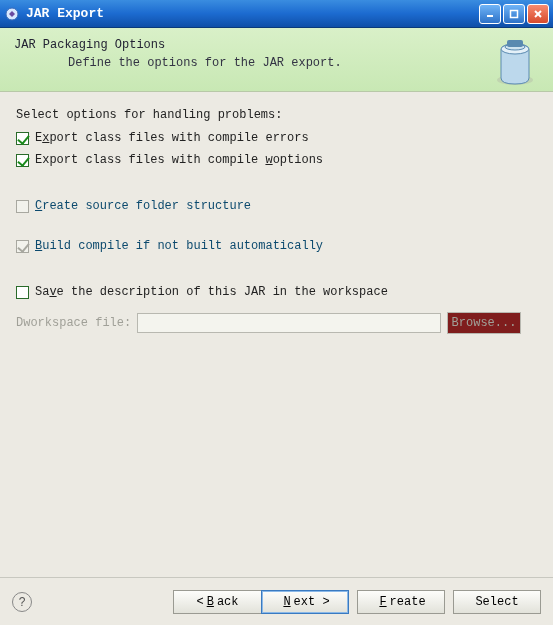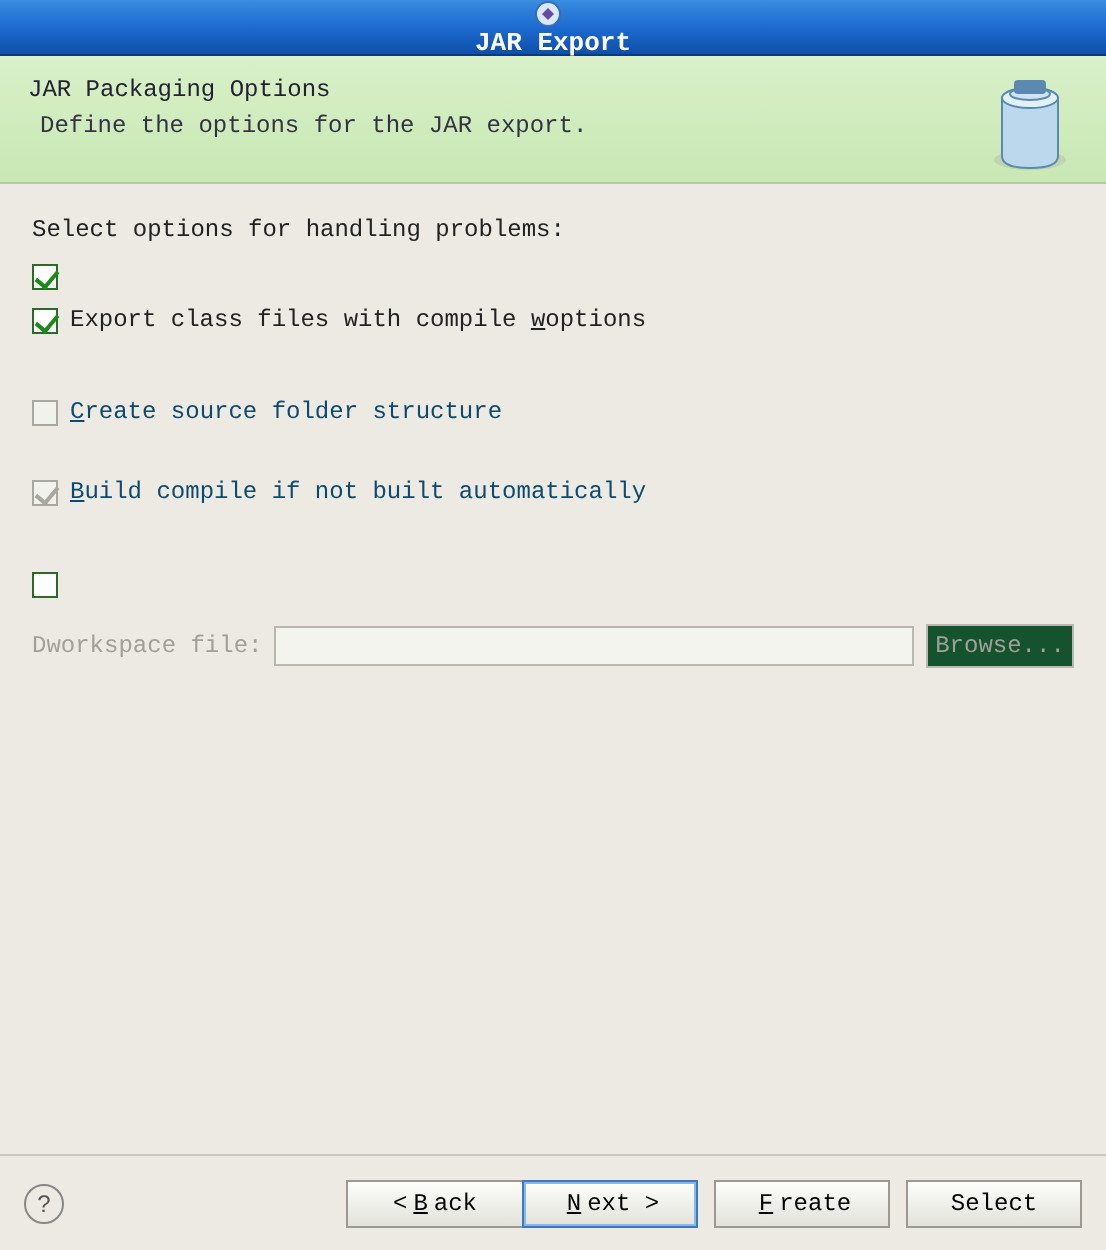--- a/index.html
+++ b/index.html
@@ -13,21 +13,20 @@
   }
   
   .titlebar {
     height: 28px;
     background: linear-gradient(to bottom, #3a8de0 0%, #1c6bd0 50%, #0f4fa8 100%);
     display: flex;
     align-items: center;
     padding: 0 4px;
     color: #fff;
     border-bottom: 1px solid #0a3a7a;
-    flex-direction: column;
   }
   .titlebar .app-icon {
     width: 16px; height: 16px;
     margin-right: 6px;
     display:flex; align-items:center; justify-content:center;
   }
   .titlebar .title-text {
     font-family: "Courier New", monospace;
     font-size: 13px;
     font-weight: bold;
@@ -57,31 +56,32 @@
   .header-title {
     font-weight: normal;
     color: #223;
     font-size: 12px;
     margin-bottom: 4px;
   }
   .header-subtitle {
     color: #334;
     font-size: 12px;
     padding-left: 6px;
+    margin-left: 48px;
   }
   .header-icon {
     position: absolute;
     right: 14px; top: 8px;
     width: 48px; height: 52px;
   }
 
   
   .body-pane {
     background: #eceae3;
-    padding: 16px 16px 0 16px;
+    padding: 16px 32px 0 16px;
     height: calc(625px - 28px - 64px - 48px);
     position: relative;
   }
   .group-label {
     color: #222;
     margin-bottom: 6px;
   }
   .check-row {
     display: flex;
     align-items: center;
@@ -128,21 +128,21 @@
     border: 1px solid #b8b8b0;
     background: #f4f4ee;
     padding: 0 4px;
     font-family: inherit;
     font-size: 12px;
     color:#888;
   }
   .browse-btn {
     width: 74px; height: 22px;
     border: 1px solid #b8b8b0;
-    background: #14532d;
+    background: #7f1d1d;
     color:#a0a098;
     font-family: inherit;
     font-size: 12px;
     text-align:center;
     line-height: 20px;
   }
 
   
   .footer-pane {
     height: 48px;
@@ -226,20 +226,21 @@
     </svg>
   </div>
 </div>
 
 <div class="body-pane">
 
   <div class="group-label">Select options for handling problems:</div>
 
   <div class="check-row">
     <span class="chk checked"></span>
+    <span class="label-text"><span>E</span><span class="ul">x</span><span>port class files with compile errors</span></span>
   </div>
 
   <div class="check-row">
     <span class="chk checked"></span>
     <span class="label-text"><span>Export class files with compile </span><span class="ul">w</span><span>options</span></span>
   </div>
 
   <div class="spacer-md"></div>
 
   <div class="check-row">
@@ -251,20 +252,21 @@
 
   <div class="check-row">
     <span class="chk disabled checked"></span>
     <span class="disabled-text"><span></span><span class="ul">B</span><span>uild compile if not built automatically</span></span>
   </div>
 
   <div class="spacer-md"></div>
 
   <div class="check-row">
     <span class="chk"></span>
+    <span class="label-text"><span>Sa</span><span class="ul">v</span><span>e the description of this JAR in the workspace</span></span>
   </div>
 
   <div class="desc-row">
     <span class="desc-label"><span></span><span class="ul">D</span><span>workspace file:</span></span>
     <input class="desc-input" type="text" disabled="" value="" style="">
     <div class="browse-btn">Browse...</div>
   </div>
 
 </div>
 

